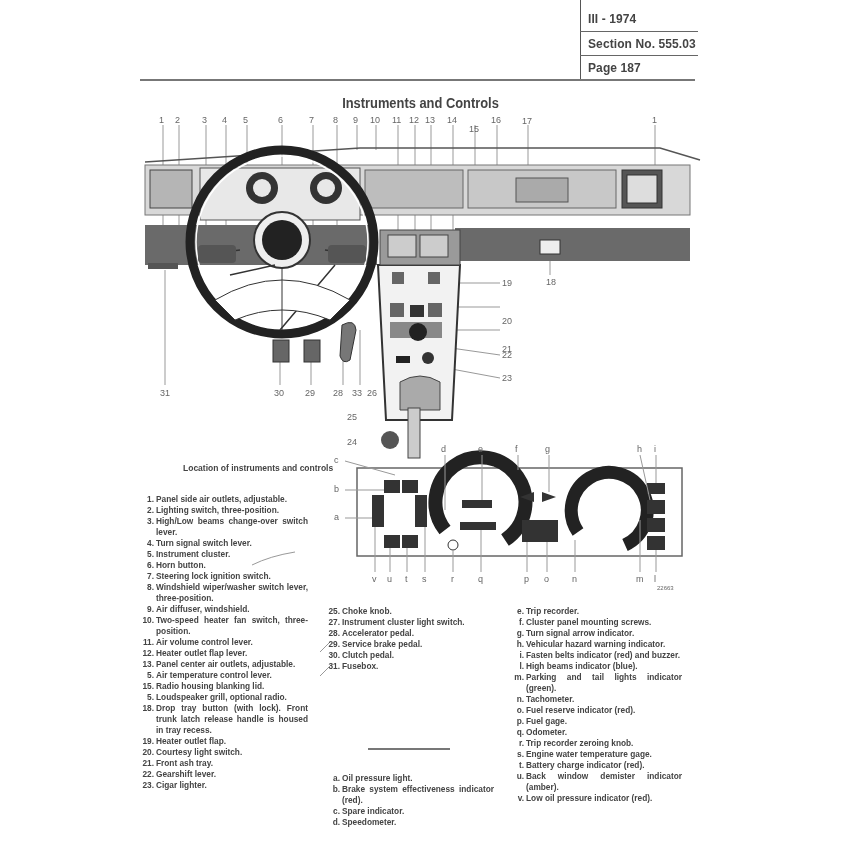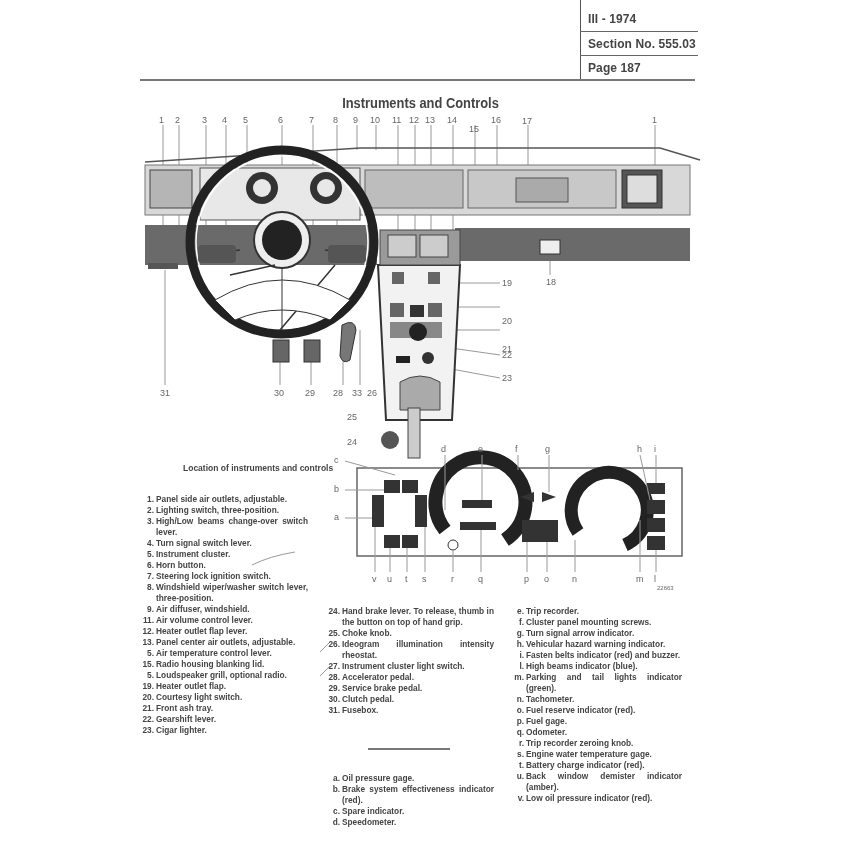--- a/index.html
+++ b/index.html
@@ -252,20 +252,24 @@
     </div>
   <div class="item">
       <span class="num">8.</span>
       <span class="txt">Windshield wiper/washer switch lever, three-position.</span>
     </div>
   <div class="item">
       <span class="num">9.</span>
       <span class="txt">Air diffuser, windshield.</span>
     </div>
   <div class="item">
+      <span class="num">10.</span>
+      <span class="txt">Two-speed heater fan switch, three-position.</span>
+    </div>
+  <div class="item">
       <span class="num">11.</span>
       <span class="txt">Air volume control lever.</span>
     </div>
   <div class="item">
       <span class="num">12.</span>
       <span class="txt">Heater outlet flap lever.</span>
     </div>
   <div class="item">
       <span class="num">13.</span>
       <span class="txt">Panel center air outlets, adjustable.</span>
@@ -274,20 +278,24 @@
       <span class="num">5.</span>
       <span class="txt">Air temperature control lever.</span>
     </div>
   <div class="item">
       <span class="num">15.</span>
       <span class="txt">Radio housing blanking lid.</span>
     </div>
   <div class="item">
       <span class="num">5.</span>
       <span class="txt">Loudspeaker grill, optional radio.</span>
+    </div>
+  <div class="item">
+      <span class="num">18.</span>
+      <span class="txt">Drop tray button (with lock). Front trunk latch release handle is housed in tray recess.</span>
     </div>
   <div class="item">
       <span class="num">19.</span>
       <span class="txt">Heater outlet flap.</span>
     </div>
   <div class="item">
       <span class="num">20.</span>
       <span class="txt">Courtesy light switch.</span>
     </div>
   <div class="item">
@@ -306,32 +314,24 @@
 
 <svg class="pencil" style="left:250px;top:550px" width="50" height="20">
   <path d="M2 15 Q20 6 45 2" stroke="#999" stroke-width="1" fill="none"></path>
 </svg>
 <svg class="pencil" style="left:318px;top:640px" width="14" height="40">
   <path d="M2 12 L12 2 M2 36 L12 26" stroke="#999" stroke-width="1" fill="none"></path>
 </svg>
 
 <div class="list" style="left:326px;top:606px;width:168px">
   <div class="item">
-      <span class="num">24.</span>
-      <span class="txt">Hand brake lever. To release, thumb in the button on top of hand grip.</span>
-    </div>
-  <div class="item">
       <span class="num">25.</span>
       <span class="txt">Choke knob.</span>
     </div>
   <div class="item">
-      <span class="num">26.</span>
-      <span class="txt">Ideogram illumination intensity rheostat.</span>
-    </div>
-  <div class="item">
       <span class="num">27.</span>
       <span class="txt">Instrument cluster light switch.</span>
     </div>
   <div class="item">
       <span class="num">28.</span>
       <span class="txt">Accelerator pedal.</span>
     </div>
   <div class="item">
       <span class="num">29.</span>
       <span class="txt">Service brake pedal.</span>
@@ -344,21 +344,21 @@
       <span class="num">31.</span>
       <span class="txt">Fusebox.</span>
     </div>
 </div>
 
 <div class="sep"></div>
 
 <div class="list" style="left:326px;top:773px;width:168px">
   <div class="item">
       <span class="num">a.</span>
-      <span class="txt">Oil pressure gage.</span>
+      <span class="txt">Oil pressure light.</span>
     </div>
   <div class="item">
       <span class="num">b.</span>
       <span class="txt">Brake system effectiveness indicator (red).</span>
     </div>
   <div class="item">
       <span class="num">c.</span>
       <span class="txt">Spare indicator.</span>
     </div>
   <div class="item">

